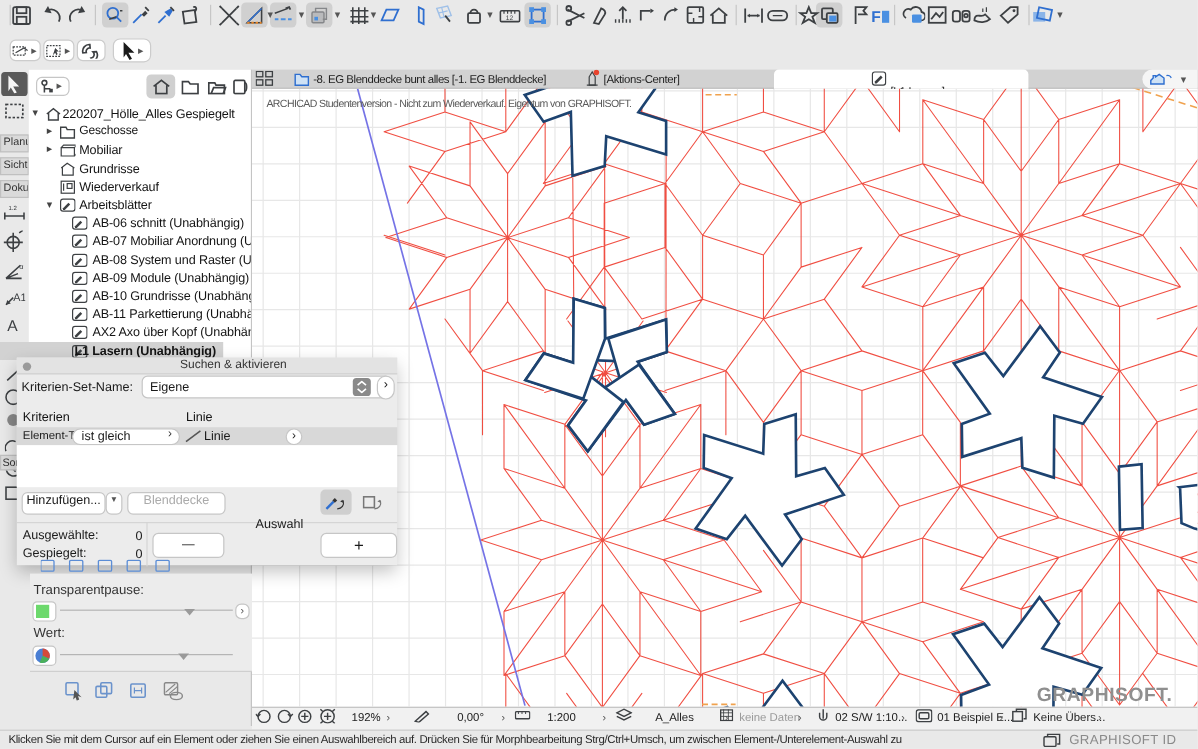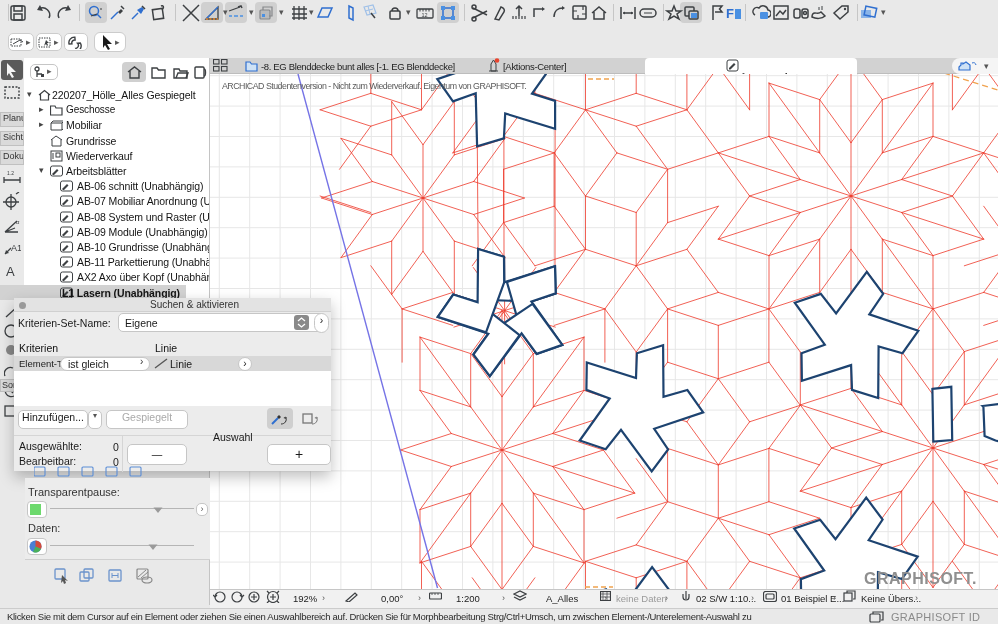--- a/index.html
+++ b/index.html
@@ -466,38 +466,38 @@
     <div class="abs" style="left:54px;top:60px;font-size:10.5px">ist gleich</div>
     <div class="abs" style="left:126px;top:58px;font-size:10px;color:#333">›</div>
     <svg class="abs" style="left:140px;top:60px" width="14" height="11" viewBox="0 0 14 11">
       <path d="M1 10L13 1" stroke="#555" stroke-width="1.3"></path>
     </svg>
     <div class="abs" style="left:156px;top:60px;font-size:10.5px">Linie</div>
     <div class="btn" style="left:224px;top:58.5px;width:14px;height:14px;border-radius:7px;font-size:10px">›</div>
     <div class="abs" style="left:0px;top:73px;width:317px;height:35px;background:#fff"></div>
     <div class="btn" style="left:4px;top:112px;width:70px;height:19px">Hinzufügen...</div>
     <div class="btn" style="left:74px;top:112px;width:14px;height:19px;font-size:8px;color:#555">▾</div>
-    <div class="btn" style="left:92px;top:112px;width:82px;height:19px;color:#aaa">Gespiegelt</div>
+    <div class="btn" style="left:92px;top:112px;width:82px;height:19px;color:#aaa">Blenddecke</div>
     <div class="abs" style="left:253px;top:110px;width:26px;height:21px;background:#cfcfcf;border-radius:4px"></div>
     <svg class="abs" style="left:257px;top:113px" width="18" height="15" viewBox="0 0 18 15">
       <path d="M1 13l6-6" stroke="#2f6fd0" stroke-width="2"></path>
       <path d="M6 6l2-2 2 2-2 2z" fill="#333"></path>
       <path d="M10 13c4 0 6-3 5-7" stroke="#333" fill="none"></path>
       <path d="M15 8l-2.5-1 2-1.5z" fill="#333"></path>
     </svg>
     <svg class="abs" style="left:288px;top:113px" width="18" height="15" viewBox="0 0 18 15">
       <rect x="1" y="3" width="9" height="9" fill="none" stroke="#777" stroke-width="1.3"></rect>
       <path d="M10 13c4 0 6-3 5-7" stroke="#777" fill="none"></path>
       <path d="M15 8l-2.5-1 2-1.5z" fill="#777"></path>
     </svg>
     <div class="abs" style="left:0px;top:137px;width:317px;height:1px;background:#d5d5d5"></div>
     <div class="abs" style="left:108px;top:137px;width:1px;height:37px;background:#d5d5d5"></div>
     <div class="abs" style="left:5px;top:142px;font-size:10.5px">Ausgewählte:</div>
     <div class="abs" style="left:99px;top:143px;font-size:10.5px">0</div>
-    <div class="abs" style="left:5px;top:157px;font-size:10.5px">Bearbeitbar:</div>
+    <div class="abs" style="left:5px;top:157px;font-size:10.5px">Gespiegelt:</div>
     <div class="abs" style="left:99px;top:158px;font-size:10.5px">0</div>
     <div class="btn" style="left:113px;top:146px;width:60px;height:21px;line-height:19px">—</div>
     <div class="abs" style="left:199px;top:133px;font-size:10.5px">Auswahl</div>
     <div class="btn" style="left:253px;top:146px;width:64px;height:21px;line-height:19px;font-size:14px">+</div>
   </div>
 <svg class="abs" style="left:34px;top:466px" width="120" height="12" viewBox="0 0 120 12">
     <rect x="0" y="1" width="11" height="9" rx="1" fill="none" stroke="#5b8dd6" stroke-width="1.1"></rect>
     <rect x="24" y="1" width="11" height="9" rx="1" fill="none" stroke="#5b8dd6" stroke-width="1.1"></rect>
     <rect x="48" y="1" width="11" height="9" rx="1" fill="none" stroke="#5b8dd6" stroke-width="1.1"></rect>
     <rect x="72" y="1" width="11" height="9" rx="1" fill="none" stroke="#5b8dd6" stroke-width="1.1"></rect>
@@ -505,21 +505,21 @@
   </svg>
 <div class="abs" style="left:25px;top:478px;width:185px;height:82px;background:#ececec;border-bottom:1px solid #cfcfcf"></div>
 <div class="abs" style="left:28px;top:486px;font-size:11px;color:#333">Transparentpause:</div>
 <div class="btn" style="left:27px;top:501px;width:20px;height:17px;border-radius:4px"></div>
 <div class="abs" style="left:30px;top:504px;width:11px;height:11px;background:#6cd96c"></div>
 <div class="abs" style="left:50px;top:508px;width:144px;height:1px;background:#b5b5b5"></div>
 <svg class="abs" style="left:152px;top:503px" width="12" height="12" viewBox="0 0 12 12">
     <path d="M6 10L1.5 4.5h9z" fill="#9a9a9a"></path>
   </svg>
 <div class="btn" style="left:196px;top:503px;width:12px;height:13px;font-size:9px;color:#555">›</div>
-<div class="abs" style="left:28px;top:522px;font-size:11px;color:#333">Daten:</div>
+<div class="abs" style="left:28px;top:522px;font-size:11px;color:#333">Wert:</div>
 <div class="btn" style="left:27px;top:538px;width:20px;height:17px;border-radius:4px"></div>
 <svg class="abs" style="left:29px;top:540px" width="13" height="13" viewBox="0 0 13 13">
     <circle cx="6.5" cy="6.5" r="6" fill="#4a7fd4"></circle>
     <path d="M6.5 6.5V0.5A6 6 0 0112 9z" fill="#d44a3a"></path>
     <path d="M6.5 6.5L12 9a6 6 0 01-8 3z" fill="#4ab05a"></path>
   </svg>
 <div class="abs" style="left:50px;top:545px;width:144px;height:1px;background:#b5b5b5"></div>
 <svg class="abs" style="left:147px;top:540px" width="12" height="12" viewBox="0 0 12 12">
     <path d="M6 10L1.5 4.5h9z" fill="#9a9a9a"></path>
   </svg>

